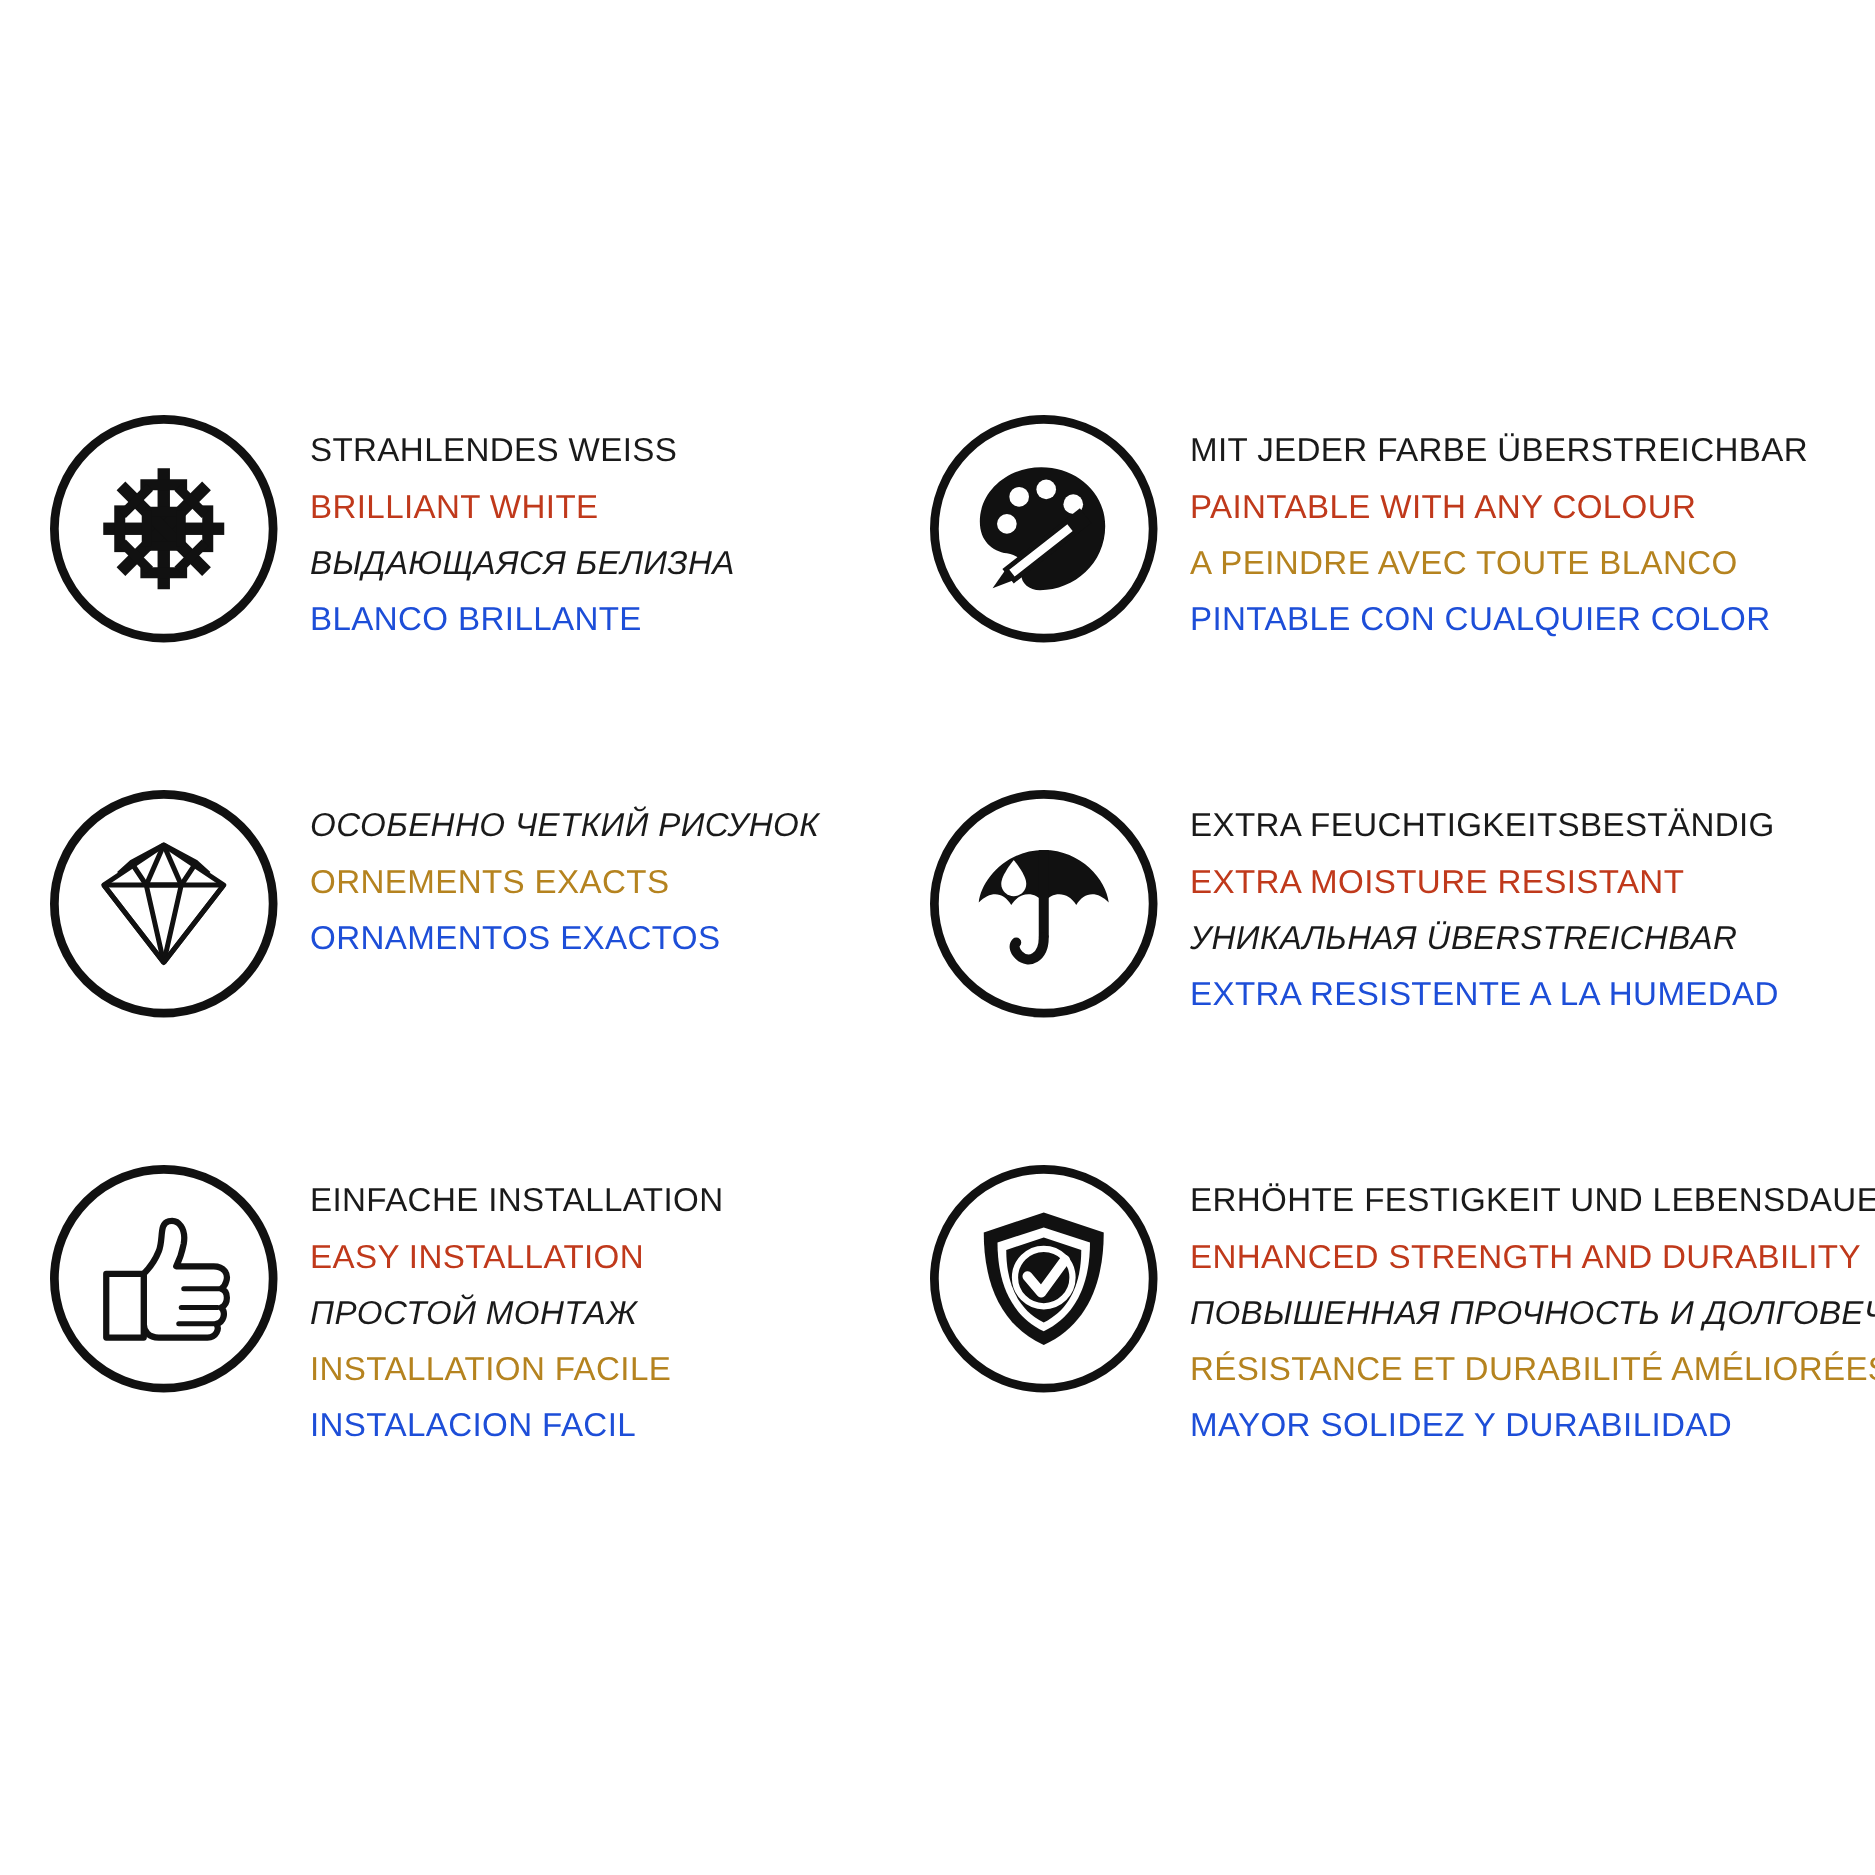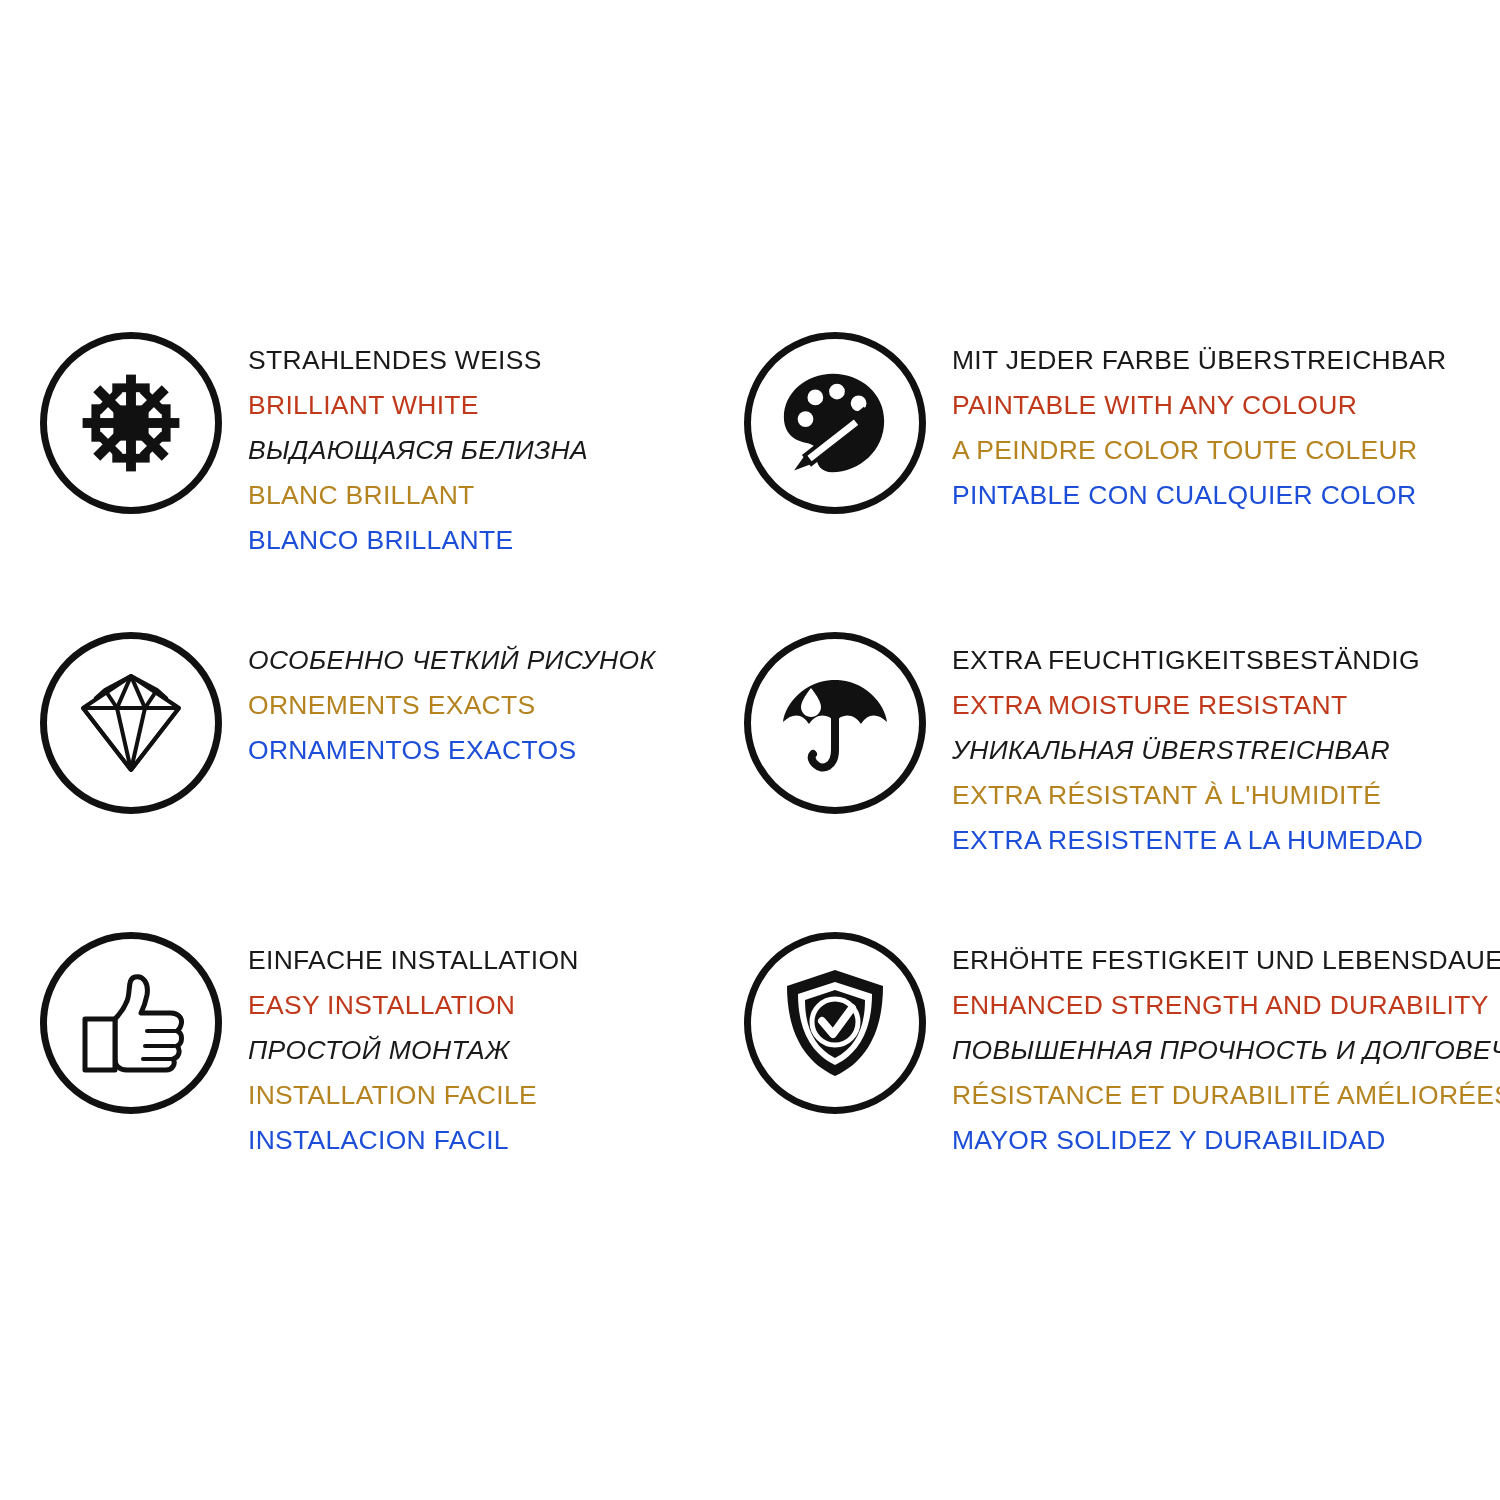--- a/index.html
+++ b/index.html
@@ -95,21 +95,20 @@
               <rect x="34" y="37" width="7" height="26"></rect>
               <rect x="59" y="37" width="7" height="26"></rect>
             </g>
           </g>
         </svg>
       </div>
       <div class="labels">
         <div class="l-de">STRAHLENDES WEISS</div>
         <div class="l-en">BRILLIANT WHITE</div>
         <div class="l-ru">ВЫДАЮЩАЯСЯ БЕЛИЗНА</div>
-        <div class="l-fr">BLANC BRILLANT</div>
         <div class="l-es">BLANCO BRILLANTE</div>
       </div>
     </div>
 
     <div class="feature">
       <div class="icon-wrap">
         <svg width="118" height="112" viewBox="0 0 120 112" aria-hidden="true">
           <path d="M58 6 C30 6 8 26 8 50 C8 66 18 74 30 76 C40 78 44 82 42 90 C40 99 47 106 57 106 C85 106 110 84 110 54 C110 26 86 6 58 6 Z" fill="#111111"></path>
           <circle cx="40" cy="30" r="8" fill="#ffffff"></circle>
           <circle cx="62" cy="24" r="8" fill="#ffffff"></circle>
@@ -118,21 +117,21 @@
           <g transform="rotate(-38 60 70)">
             <rect x="24" y="66" width="66" height="11" fill="#ffffff" stroke="#111111" stroke-width="4"></rect>
             <polygon points="24,66 6,71.5 24,77" fill="#111111"></polygon>
             <rect x="86" y="64" width="16" height="15" fill="#111111"></rect>
           </g>
         </svg>
       </div>
       <div class="labels">
         <div class="l-de">MIT JEDER FARBE ÜBERSTREICHBAR</div>
         <div class="l-en">PAINTABLE WITH ANY COLOUR</div>
-        <div class="l-fr">A PEINDRE COLOR TOUTE COLEUR</div>
+        <div class="l-fr">A PEINDRE AVEC TOUTE BLANCO</div>
         <div class="l-es">PINTABLE CON CUALQUIER COLOR</div>
       </div>
     </div>
 
     <div class="feature">
       <div class="icon-wrap">
         <svg width="120" height="110" viewBox="0 0 120 110" aria-hidden="true">
           <g fill="none" stroke="#111111" stroke-width="4" stroke-linejoin="round">
             <polygon points="60,8 108,40 60,102 12,40"></polygon>
             <polyline points="12,40 108,40"></polyline>
@@ -160,21 +159,20 @@
           <path d="M60 16 C30 16 10 40 8 58 C18 48 28 50 34 60 C40 50 52 48 60 58 C68 48 80 50 86 60 C92 50 102 48 112 58 C110 40 90 16 60 16 Z" fill="#111111"></path>
           <rect x="56" y="16" width="8" height="70" fill="#111111"></rect>
           <path d="M60 86 C60 102 48 108 40 100 C36 96 36 92 38 90" fill="none" stroke="#111111" stroke-width="8" stroke-linecap="round"></path>
           <path d="M36 24 C36 24 26 36 26 43 C26 49 31 53 36 53 C41 53 46 49 46 43 C46 36 36 24 36 24 Z" fill="#ffffff"></path>
         </svg>
       </div>
       <div class="labels">
         <div class="l-de">EXTRA FEUCHTIGKEITSBESTÄNDIG</div>
         <div class="l-en">EXTRA MOISTURE RESISTANT</div>
         <div class="l-ru">УНИКАЛЬНАЯ ÜBERSTREICHBAR</div>
-        <div class="l-fr">EXTRA RÉSISTANT À L'HUMIDITÉ</div>
         <div class="l-es">EXTRA RESISTENTE A LA HUMEDAD</div>
       </div>
     </div>
 
     <div class="feature">
       <div class="icon-wrap">
         <svg width="120" height="112" viewBox="0 0 120 112" aria-hidden="true">
           <g fill="#ffffff" stroke="#111111" stroke-width="5" stroke-linejoin="round" stroke-linecap="round">
             <path d="M44 52 C44 52 52 44 56 34 C60 24 56 12 64 10 C72 8 78 16 76 28 C74 38 70 46 70 46 L100 46 C108 46 112 52 110 58 C109 62 106 64 106 64 C112 66 112 76 106 79 C110 83 108 91 102 92 C105 96 102 103 95 103 L56 103 C48 103 44 98 44 92 Z"></path>
             <path d="M14 52 L44 52 L44 103 L14 103 Z"></path>

